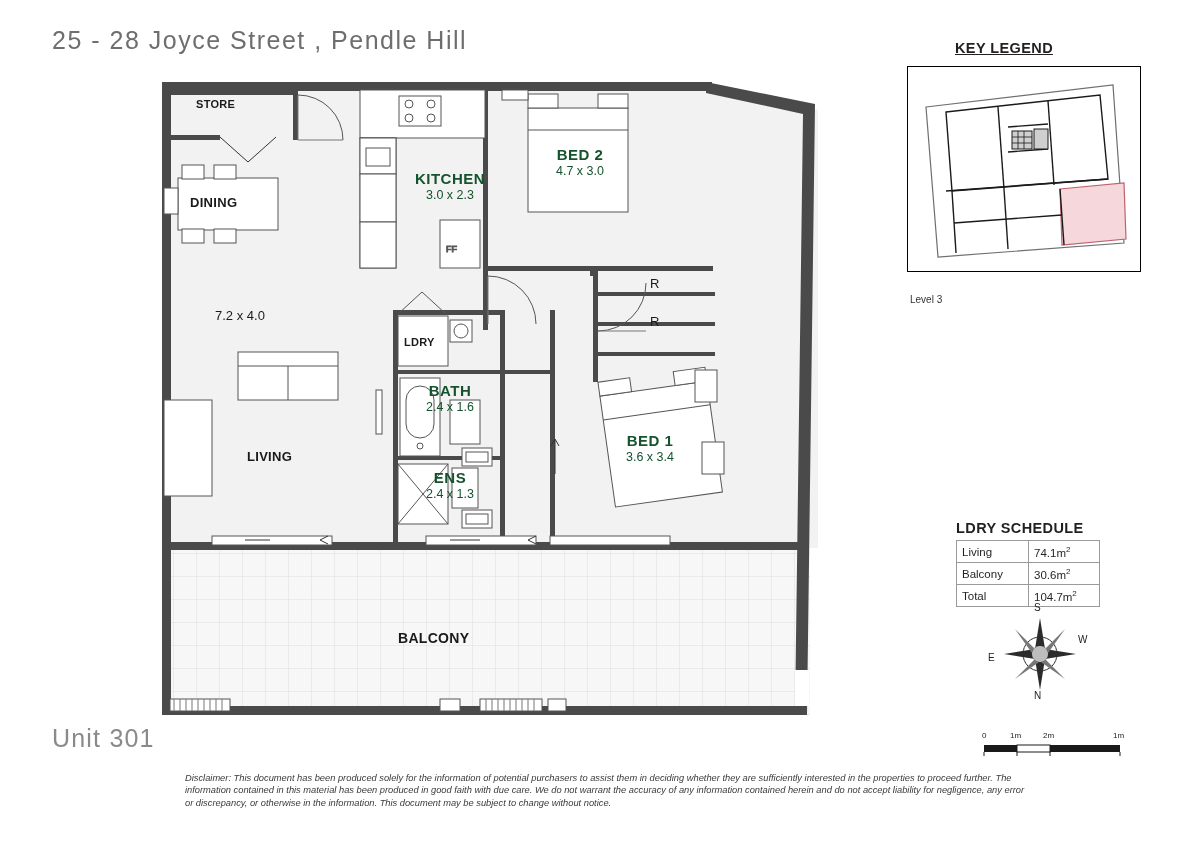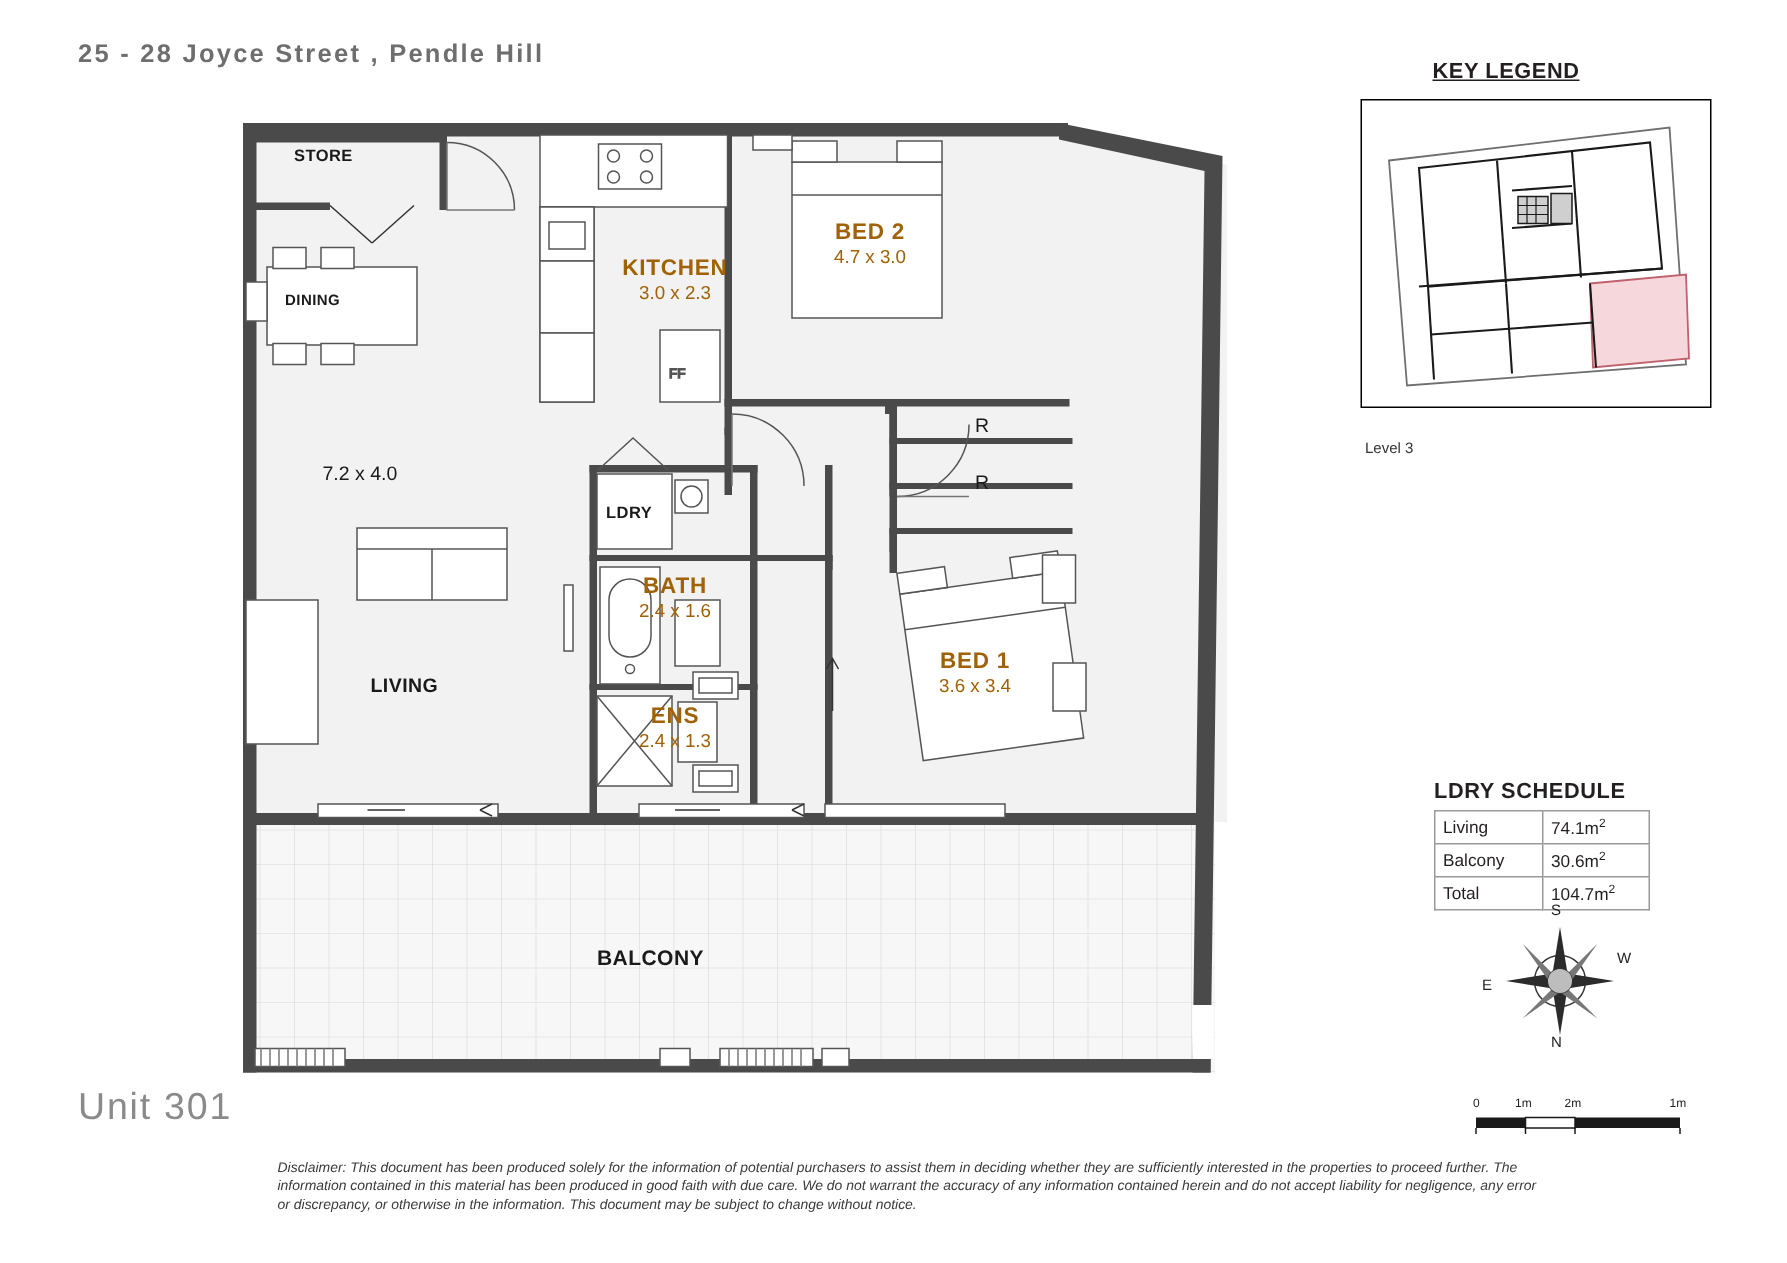--- a/index.html
+++ b/index.html
@@ -13,24 +13,24 @@
     position: relative;
     font-family: "Liberation Sans", sans-serif;
     color: #231f20;
     overflow: hidden;
   }
   .abs { position: absolute; }
 
   
   #title {
     left: 52px; top: 26px;
-    font-size: 17px;
+    font-size: 25px;
     letter-spacing: 1.5px;
     color: #6e6e6e;
-    font-weight: 700;
+    font-weight: 400;
     white-space: nowrap;
   }
   #unit-label {
     left: 52px; top: 724px;
     font-size: 25px;
     letter-spacing: 1.2px;
     color: #8a8a8a;
   }
   #disclaimer {
     left: 185px; top: 772px;
@@ -47,21 +47,21 @@
     width: 690px; height: 670px;
   }
   #plan svg { display: block; }
 
   .rm-label {
     position: absolute;
     text-align: center;
     font-size: 15px;
     font-weight: bold;
     letter-spacing: .5px;
-    color: #a16207;
+    color: #14532d;
     line-height: 1.12;
     white-space: nowrap;
   }
   .rm-label .dim {
     display: block;
     font-size: 12.5px;
     font-weight: normal;
     letter-spacing: 0;
   }
   .rm-small {
@@ -303,21 +303,21 @@
       <rect x="276" y="466" width="110" height="9"></rect>
       <rect x="400" y="466" width="120" height="9"></rect>
       <path d="M95 470 L120 470 M170 470 L178 466 M170 470 L178 474" stroke="#333" fill="none"></path>
       <path d="M300 470 L330 470 M378 470 L386 466 M378 470 L386 474" stroke="#333" fill="none"></path>
     </g>
 
     <rect x="645" y="600" width="14" height="36" fill="#ffffff"></rect>
   </svg>
 
   <div class="rm-small" style="left:46px; top:28px;">STORE</div>
-  <div class="rm-small" style="left:40px; top:125px; font-size:10px;">DINING</div>
+  <div class="rm-small" style="left:40px; top:125px; font-size:13px;">DINING</div>
 
   <div class="rm-label" style="left:240px; top:101px; width:120px;">
     <span>KITCHEN</span>
     <span class="dim">3.0 x 2.3</span>
   </div>
 
   <div class="rm-label" style="left:370px; top:77px; width:120px;">
     <span>BED 2</span>
     <span class="dim">4.7 x 3.0</span>
   </div>

